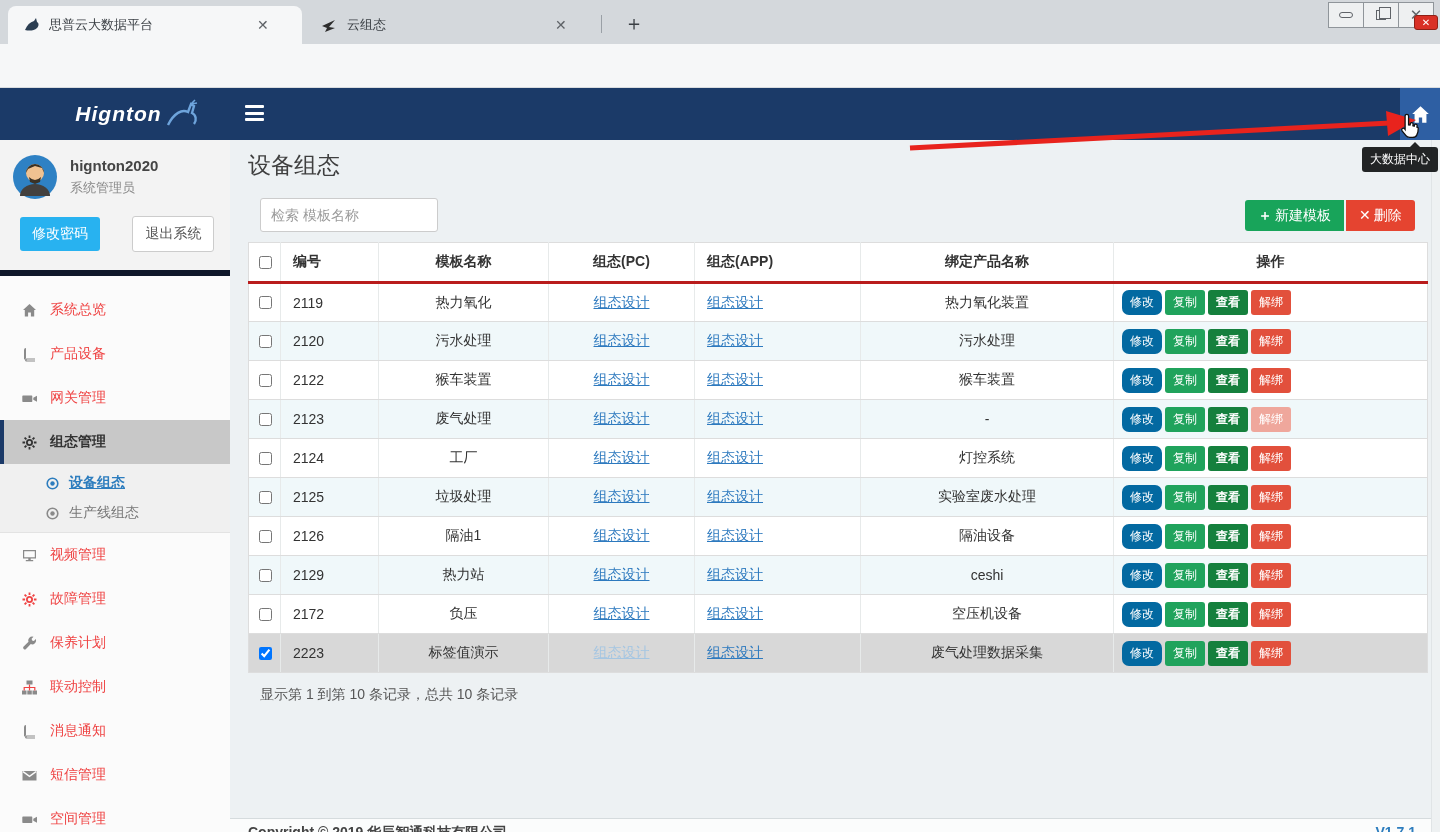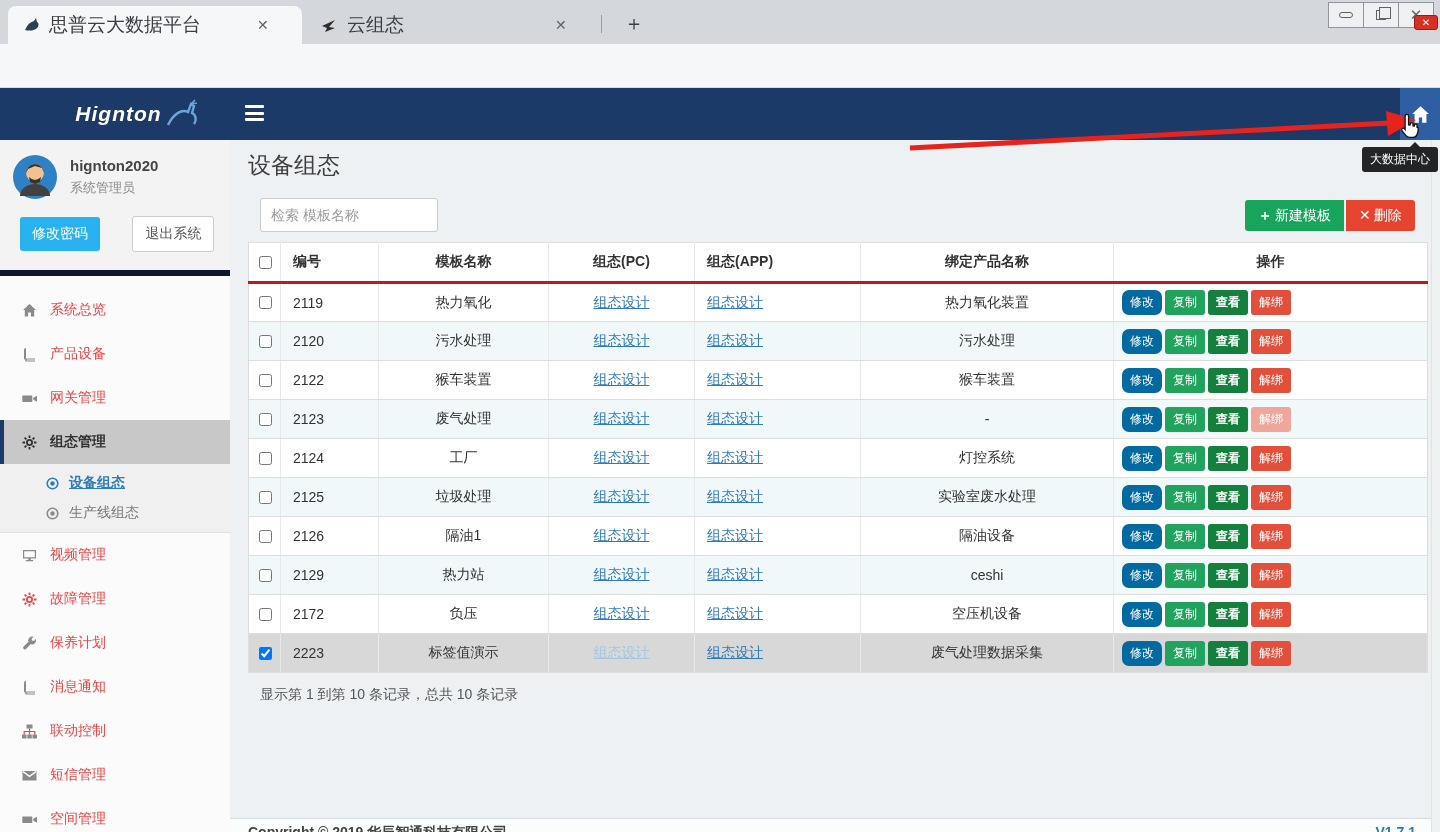--- a/index.html
+++ b/index.html
@@ -7,21 +7,21 @@
   body {
     width:1440px; height:832px; position:relative; overflow:hidden;
     font-family:"Liberation Sans","DejaVu Sans",sans-serif;
     background:#edf1f3;
   }
   
   .titlebar { position:absolute; top:0; left:0; right:0; height:44px; background:#d4d8dc; }
   .tab { position:absolute; top:6px; height:38px; display:flex; align-items:center; padding:0 10px 0 14px; }
   .tab.active { background:#f6f7f8; border-radius:8px 8px 0 0; }
   .tab .fav { width:18px; height:18px; margin-right:9px; flex:0 0 auto; }
-  .tab .t-title { font-size:19px; color:#3a3f44; width:200px; white-space:nowrap; overflow:hidden; }
+  .tab .t-title { font-size:13px; color:#3a3f44; width:200px; white-space:nowrap; overflow:hidden; }
   .tab .t-close { font-size:14px; color:#5f6368; margin-left:8px; cursor:default; }
   .tab-sep { position:absolute; top:15px; left:601px; width:1px; height:18px; background:#9aa0a6; }
   .newtab { position:absolute; top:12px; left:622px; width:24px; height:24px; font-size:20px; color:#3a3f44; text-align:center; line-height:22px; }
   .winctl { position:absolute; top:2px; right:6px; display:flex; }
   .winctl .wbtn { width:36px; height:26px; border:1px solid #8f959a; background:#eef0f1; margin-left:-1px; position:relative;
                   display:flex; align-items:center; justify-content:center; color:#5f6368; }
   .wc-min i { display:block; width:14px; height:6px; border:1.5px solid #5f6368; border-radius:4px; }
   .wc-max i { display:block; width:10px; height:10px; border:1.5px solid #5f6368; position:relative; }
   .wc-max i:before { content:""; position:absolute; left:2px; top:-4px; width:10px; height:10px; border:1.5px solid #5f6368; background:#eef0f1; }
   .wc-close { font-size:15px; font-weight:bold; }
@@ -289,39 +289,39 @@
         <span style="display:flex;">
           <svg viewBox="0 0 15 15" fill="currentColor">
             <path d="M13.8 3.1a3.9 3.9 0 0 1-5 5L4 12.9A1.6 1.6 0 0 1 1.7 10.6L6.5 5.8a3.9 3.9 0 0 1 5-5L9.6 2.7l.5 1.8 1.8.5z"></path>
           </svg>
         </span>
         <span class="mlabel">保养计划</span>
       </li>
       <li class="menu-item">
         <span style="display:flex;">
           <svg viewBox="0 0 15 15" fill="currentColor">
-            <path d="M4 1h9v10.5H4.5A1.5 1.5 0 0 0 3 13c0 .8.7 1.5 1.5 1.5H13v-1H5a.5.5 0 0 1 0-1h8V1z M2 13V3a2 2 0 0 1 2-2v10.5A2.3 2.3 0 0 0 2 13z"></path>
-          </svg>
-        </span>
-        <span class="mlabel">消息通知</span>
-        <span class="chev"><svg viewBox="0 0 15 15">
-            <path d="M9.5 2 4.5 7.5 9.5 13"></path>
-          </svg></span>
-      </li>
-      <li class="menu-item">
-        <span style="display:flex;">
-          <svg viewBox="0 0 15 15" fill="currentColor">
             <rect x="4.5" y="0.5" width="6" height="4"></rect>
             <rect x="0" y="10.5" width="4.5" height="4"></rect>
             <rect x="5.3" y="10.5" width="4.5" height="4"></rect>
             <rect x="10.5" y="10.5" width="4.5" height="4"></rect>
             <path d="M7.5 4.5v3M2.2 10.5V7.5h10.6v3M7.5 7.5v3" fill="none" stroke="currentColor" stroke-width="1.2"></path>
           </svg>
         </span>
         <span class="mlabel">联动控制</span>
+        <span class="chev"><svg viewBox="0 0 15 15">
+            <path d="M9.5 2 4.5 7.5 9.5 13"></path>
+          </svg></span>
+      </li>
+      <li class="menu-item">
+        <span style="display:flex;">
+          <svg viewBox="0 0 15 15" fill="currentColor">
+            <path d="M4 1h9v10.5H4.5A1.5 1.5 0 0 0 3 13c0 .8.7 1.5 1.5 1.5H13v-1H5a.5.5 0 0 1 0-1h8V1z M2 13V3a2 2 0 0 1 2-2v10.5A2.3 2.3 0 0 0 2 13z"></path>
+          </svg>
+        </span>
+        <span class="mlabel">消息通知</span>
         <span class="chev"><svg viewBox="0 0 15 15">
             <path d="M9.5 2 4.5 7.5 9.5 13"></path>
           </svg></span>
       </li>
       <li class="menu-item">
         <span style="display:flex;">
           <svg viewBox="0 0 15 15" fill="currentColor">
             <path d="M.5 3h14v9.5H.5z"></path>
             <path d="M1 3.6 7.5 8.3 14 3.6" fill="none" stroke="#fbfbfb" stroke-width="1.4"></path>
           </svg>

